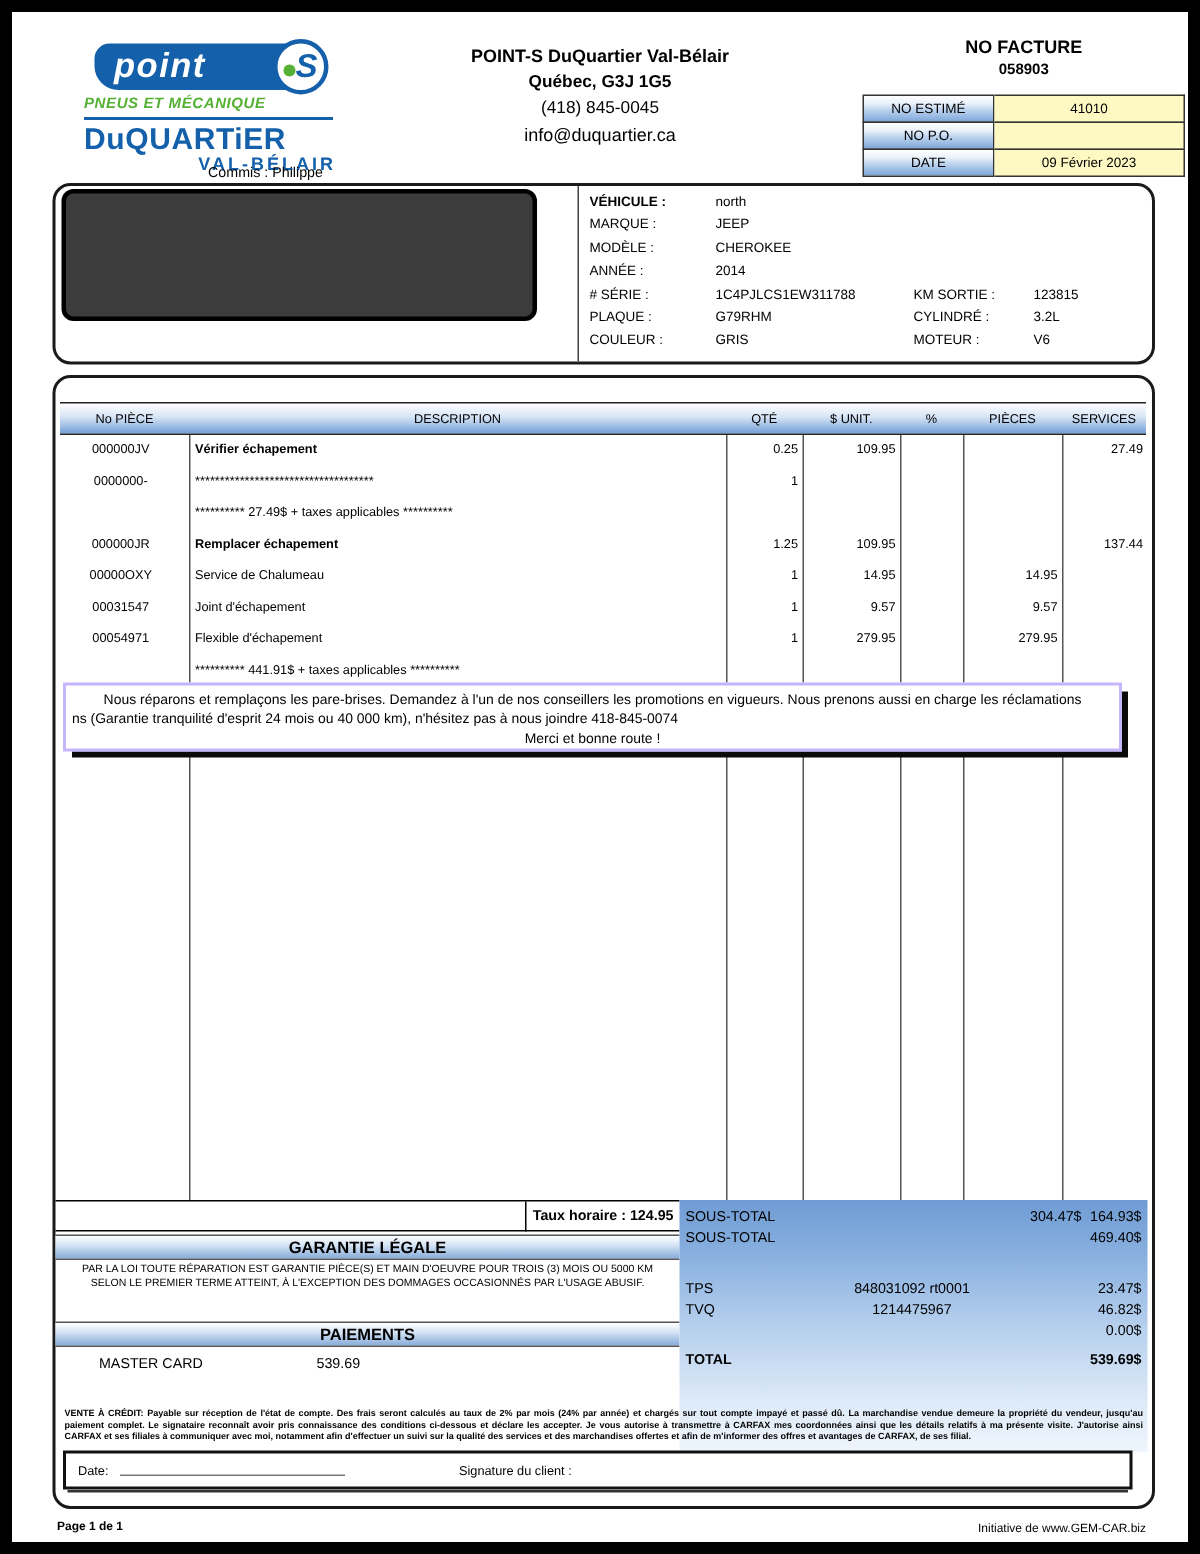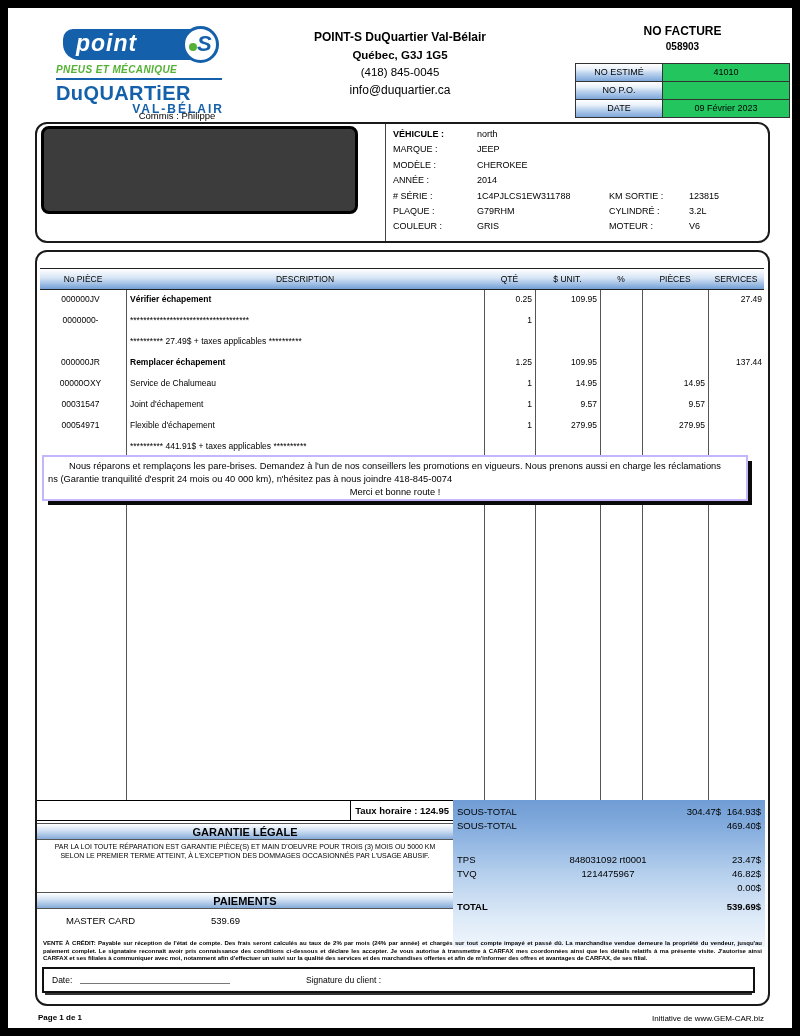--- a/index.html
+++ b/index.html
@@ -30,21 +30,21 @@
   .store-city { font-size:11.5px; font-weight:bold; }
   .store-email { font-size:12px; }
 
   
   .inv-block { position:absolute; left:567px; top:16px; width:215px; }
   .nf-label { font-size:12px; font-weight:bold; text-align:center; }
   .nf-value { font-size:10px; font-weight:bold; text-align:center; margin-top:3px; }
   .inv-table { position:absolute; left:0; top:40px; width:215px; }
   .inv-row { display:flex; height:19px; margin-top:-1px; }
   .inv-label { width:88px; border:1px solid #333; font-size:9px; text-align:center; line-height:17px; }
-  .inv-value { flex:1; border:1px solid #333; border-left:none; font-size:9px; text-align:center; line-height:17px; background:#22c55e; }
+  .inv-value { flex:1; border:1px solid #333; border-left:none; font-size:9px; text-align:center; line-height:17px; background:#fef9c3; }
   .glossy { background:linear-gradient(180deg,#ffffff 0%,#e9f1fa 30%,#bcd3ee 55%,#7ea7da 100%); }
 
   
   .cust-veh { position:absolute; left:27px; top:114px; width:735px; height:121px; border:2px solid #1a1a1a; border-radius:12px; }
   .redacted { position:absolute; left:4px; top:2px; width:317px; height:88px; background:#3c3c3c; border:3px solid #000; border-radius:8px; }
   .cv-divider { position:absolute; left:348px; top:0; bottom:0; width:1px; background:#444; }
   .veh-info { position:absolute; left:356px; top:5px; right:4px; }
   .veh-row { position:relative; height:15.4px; font-size:9px; }
   .vl  { position:absolute; left:0; width:82px; }
   .vv  { position:absolute; left:84px; }
@@ -78,26 +78,26 @@
   .promo .left { text-align:left; padding-left:4px; }
 
   .bottom-left { position:absolute; left:0; top:548px; width:416px; height:136px; border-top:1px solid #000; }
   .taux-row { position:relative; height:20px; border-bottom:1px solid #000; }
   .taux-cell { position:absolute; right:0; top:0; width:103px; height:20px; border-left:1px solid #000;
                font-weight:bold; font-size:9.5px; line-height:19px; text-align:right; padding-right:4px; }
   .bar { height:17px; border-top:1px solid #555; border-bottom:1px solid #555; font-size:11px; font-weight:bold;
          text-align:center; line-height:16px; margin-top:2px;
          background:linear-gradient(180deg,#ffffff 0%,#d6e4f5 40%,#86abd9 100%); }
   .garantie-text { font-size:7px; line-height:8.5px; text-align:center; padding-top:3px; }
-  .paiements-bar { margin-top:32px; }
+  .paiements-bar { margin-top:21px; }
   .payment-row { position:relative; height:14px; margin-top:6px; font-size:9.5px; }
   .pay-method { position:absolute; left:29px; }
   .pay-amount { position:absolute; left:174px; }
 
-  .totals-panel { position:absolute; left:416px; top:548px; width:312px; height:147px; padding-top:5px;
+  .totals-panel { position:absolute; left:416px; top:548px; width:312px; height:168px; padding-top:5px;
                   background:linear-gradient(180deg,#6f9cd4 0%,#86aede 20%,#b5cfed 50%,#ddeaf8 80%,#eff5fc 100%); }
   .trow { position:relative; height:14px; font-size:9.5px; line-height:14px; }
   .trow.b { font-weight:bold; }
   .tlab { position:absolute; left:4px; }
   .tp   { position:absolute; right:44px; }
   .tref { position:absolute; left:80px; width:150px; text-align:center; }
   .tamt { position:absolute; right:4px; }
 
   .fine-print { position:absolute; left:6px; top:688px; width:719px; font-size:6px; font-weight:bold; line-height:7.5px; text-align:justify; }
   .sig-box { position:absolute; left:5px; top:715px; width:713px; height:26px; border:2px solid #111;

